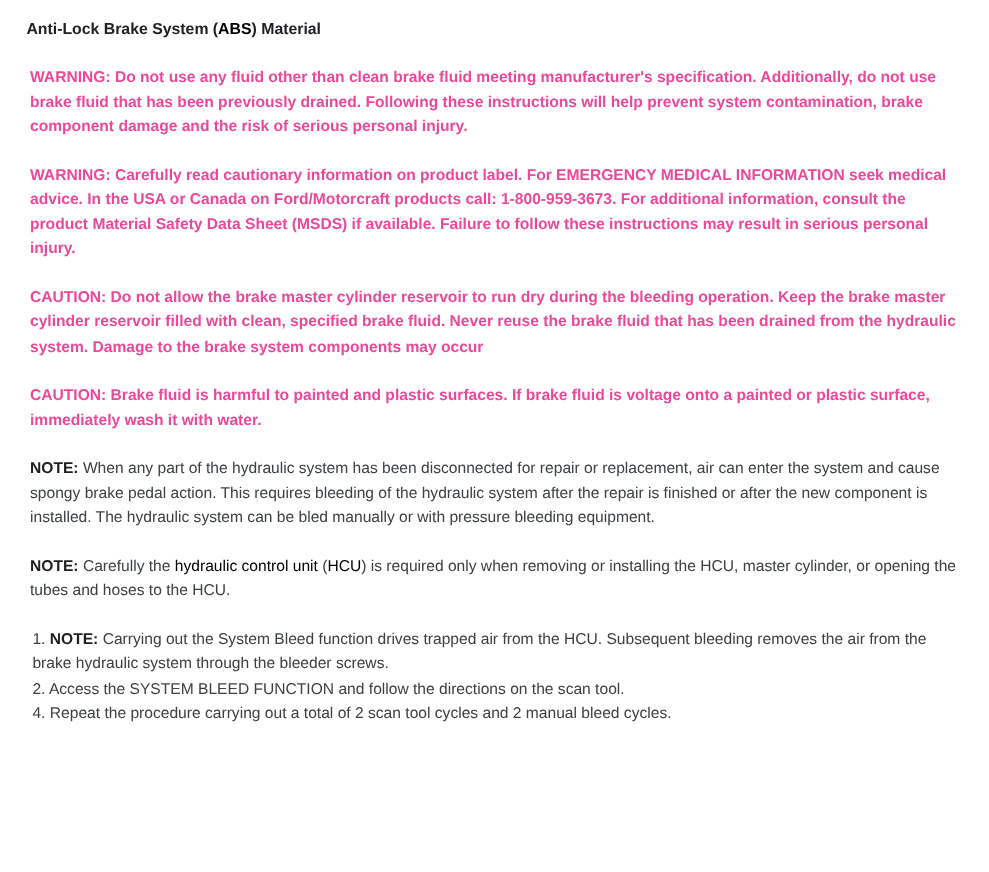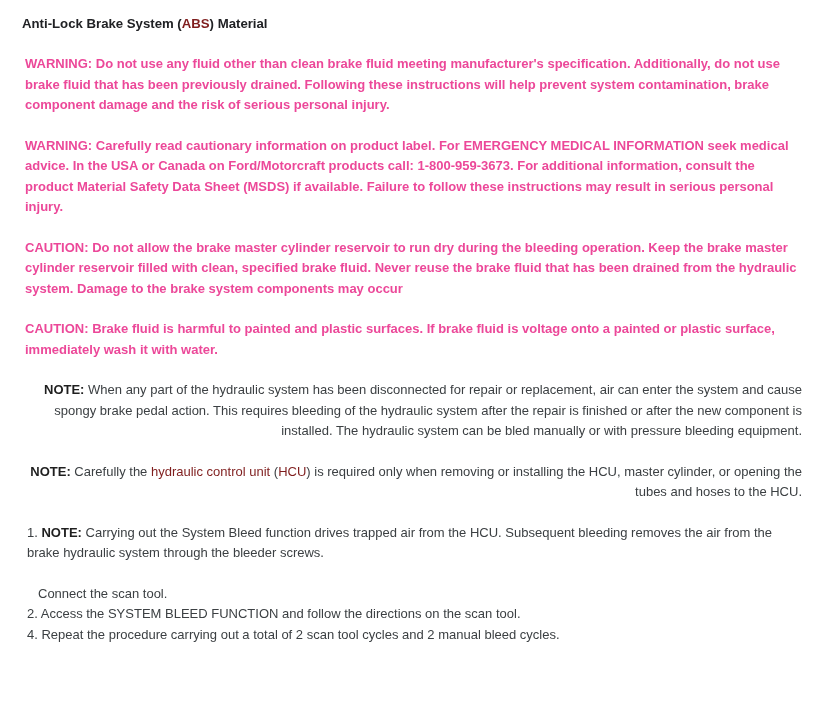--- a/index.html
+++ b/index.html
@@ -27,28 +27,27 @@
   .bold-para {
     margin: 20px 0 0 0;
     font-weight: 700;
     color: #ec4899;
     padding-left: 3px;
   }
   .para {
     margin: 20px 0 0 0;
     color: #3c4043;
     padding-left: 3px;
-    text-align: right;
   }
   .para strong, .step strong {
     font-weight: 700;
     color: #1f1f1f;
   }
   .link {
-    color: #7f1d1d;
+    color: #000000;
     text-decoration: none;
     cursor: pointer;
   }
   .steps {
     margin: 0;
   }
   .step {
     margin: 20px 0 0 0;
     padding-left: 5px;
   }
@@ -82,21 +81,20 @@
 
   <p class="para"><strong>NOTE:</strong><span> When any part of the hydraulic system has been disconnected for repair or replacement, air can enter the system and cause spongy brake pedal action. This requires bleeding of the hydraulic system after the repair is finished or after the new component is installed. The hydraulic system can be bled manually or with pressure bleeding equipment.</span></p>
 
   <p class="para"><strong>NOTE:</strong><span> Carefully the </span><a class="link">hydraulic control unit</a><span> (</span><a class="link">HCU</a><span>) is required only when removing or installing the HCU, master cylinder, or opening the tubes and hoses to the HCU.</span></p>
 
   <div class="steps">
 
     <p class="step"><span>1.</span> <strong>NOTE:</strong><span> Carrying out the System Bleed function drives trapped air from the HCU. Subsequent bleeding removes the air from the brake hydraulic system through the bleeder screws.</span></p>
 
 
-    <p class="substep">Connect the scan tool.</p>
 
     <p class="step tight"><span>2.</span> <span>Access the SYSTEM BLEED FUNCTION and follow the directions on the scan tool.</span></p>
 
 
     <p class="step tight"><span>4.</span> <span>Repeat the procedure carrying out a total of 2 scan tool cycles and 2 manual bleed cycles.</span></p>
 
   </div>
 
 </div>
 

